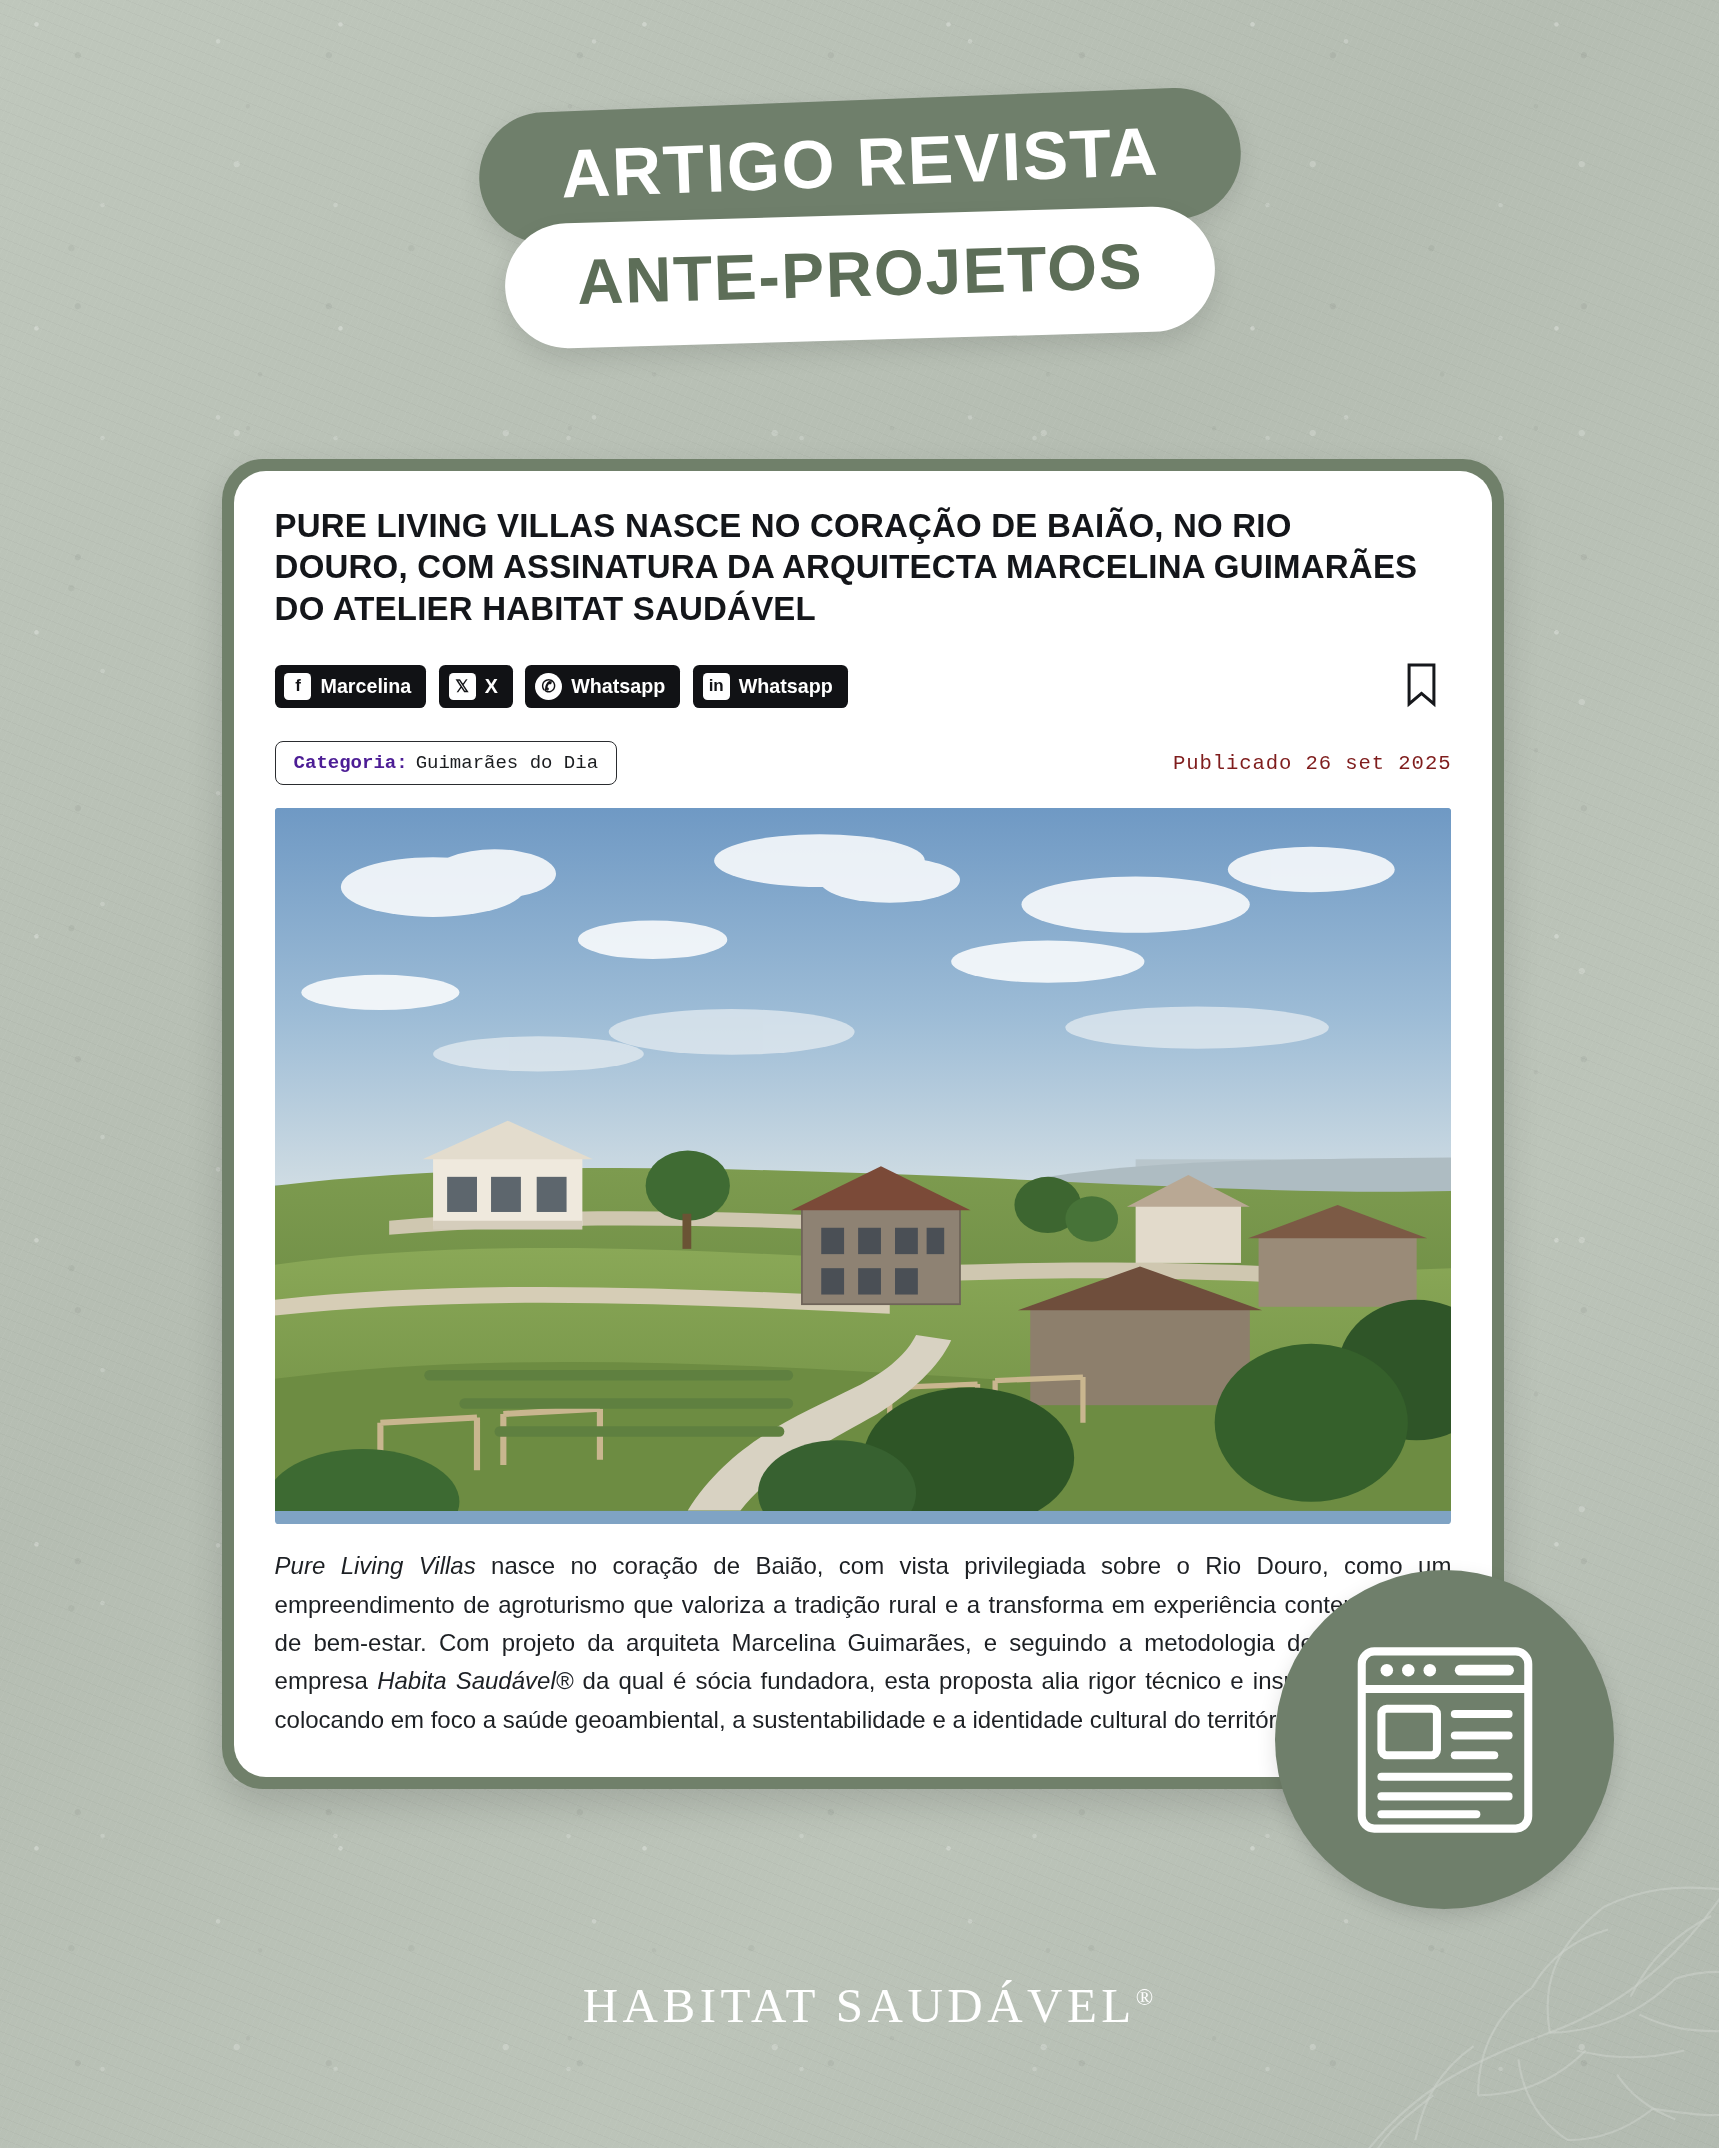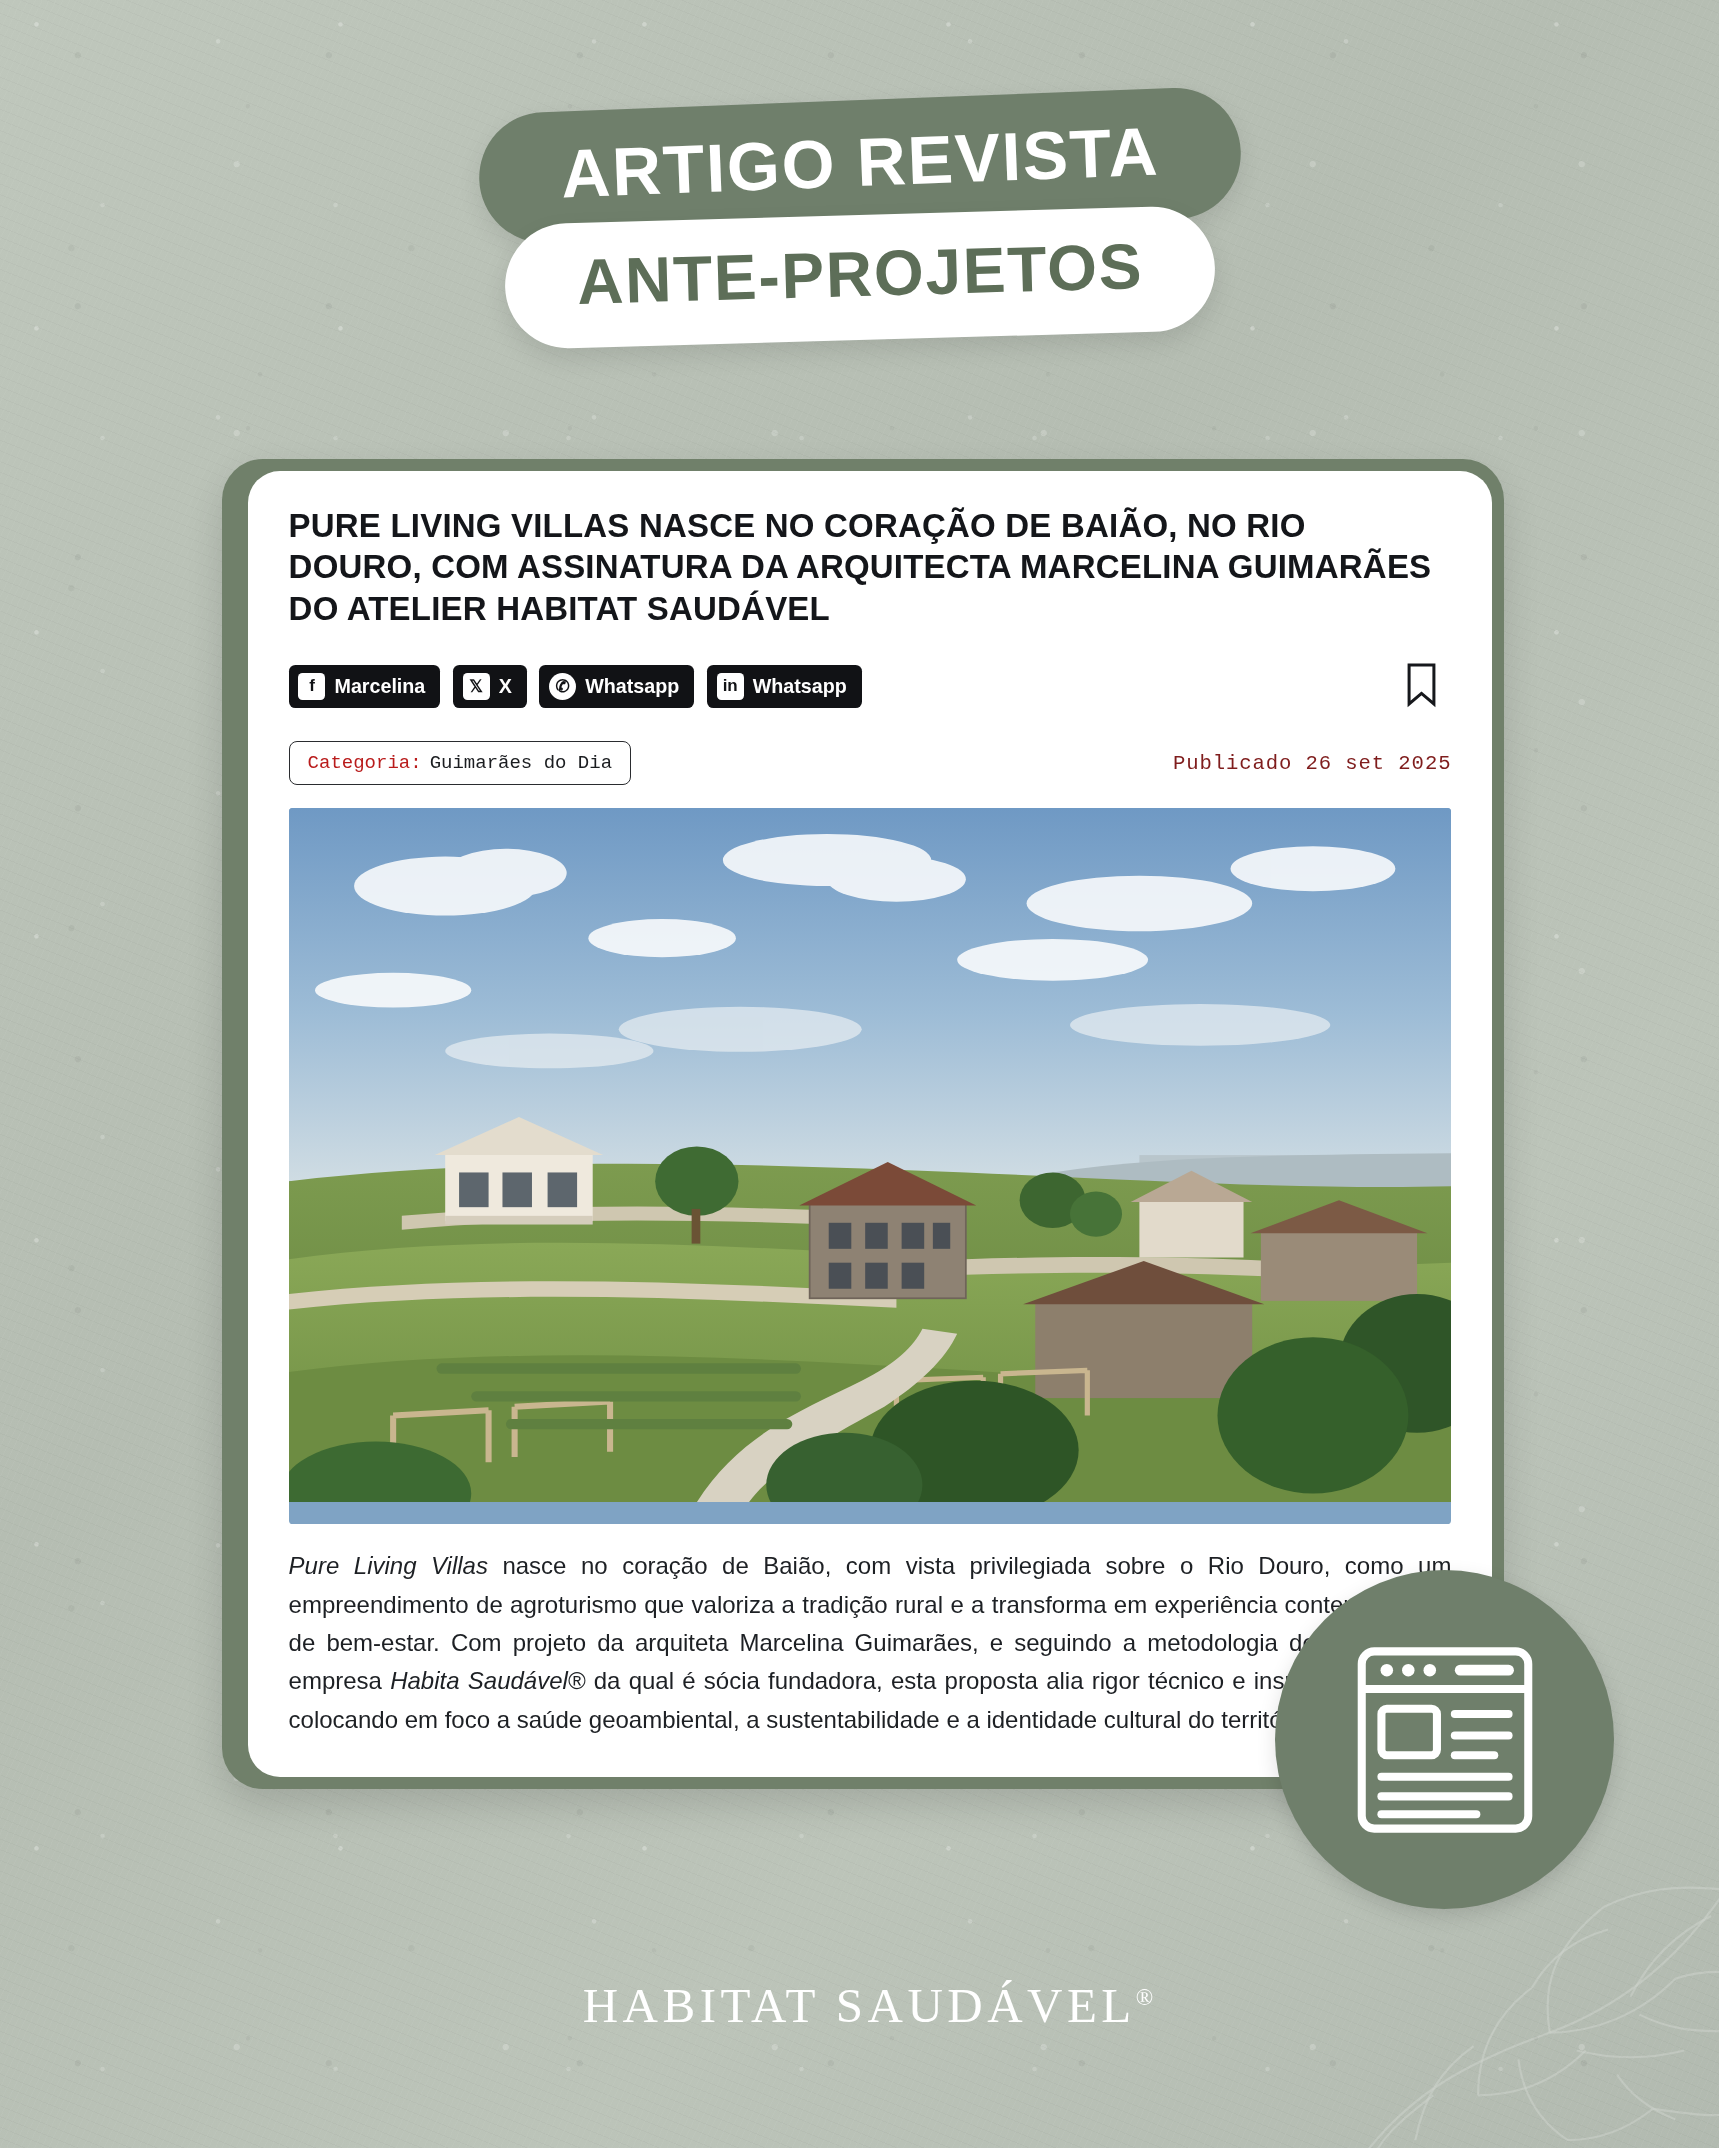--- a/index.html
+++ b/index.html
@@ -102,21 +102,20 @@
     border-radius: 41px;
     padding: 11.6px;
     box-shadow: 0 16px 36px rgba(0,0,0,0.13);
   }
   .card {
     background: #ffffff;
     border-radius: 32px;
     padding: 34px 41px 0 41px;
     overflow: hidden;
     position: relative;
-    margin-left: 14px;
   }
 
   .article-title {
     font-size: 33px;
     line-height: 1.26;
     font-weight: 800;
     color: #14161a;
     letter-spacing: 0.2px;
     text-transform: uppercase;
     max-width: 1155px;
@@ -169,21 +168,21 @@
   .category-chip {
     border: 1.8px solid #2a2c2f;
     border-radius: 8px;
     padding: 9.9px 18px;
     font-size: 19px;
     color: #1b1d20;
     display: inline-flex;
     gap: 8px;
     font-family: "Liberation Mono", monospace;
   }
-  .category-chip .c-label { color: #b91c1c; }
+  .category-chip .c-label { color: #4c1d95; font-weight: bold; }
   .published {
     margin-left: auto;
     font-family: "Liberation Mono", monospace;
     font-size: 20.6px;
     letter-spacing: 0.9px;
     color: #7f1d1d;
   }
 
   
   .hero {

